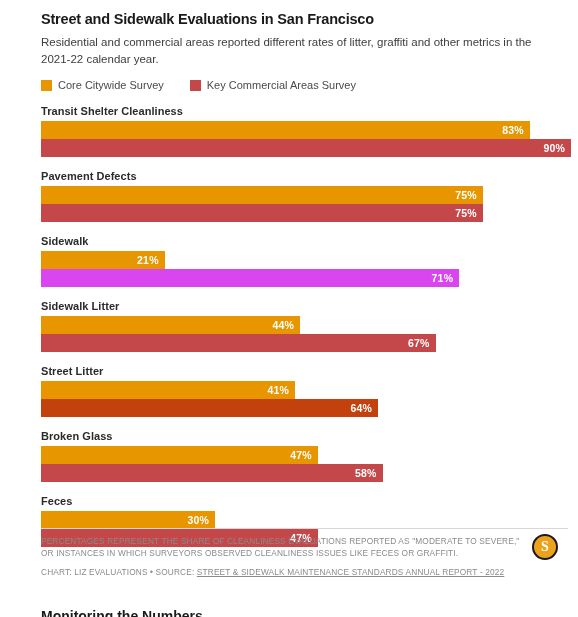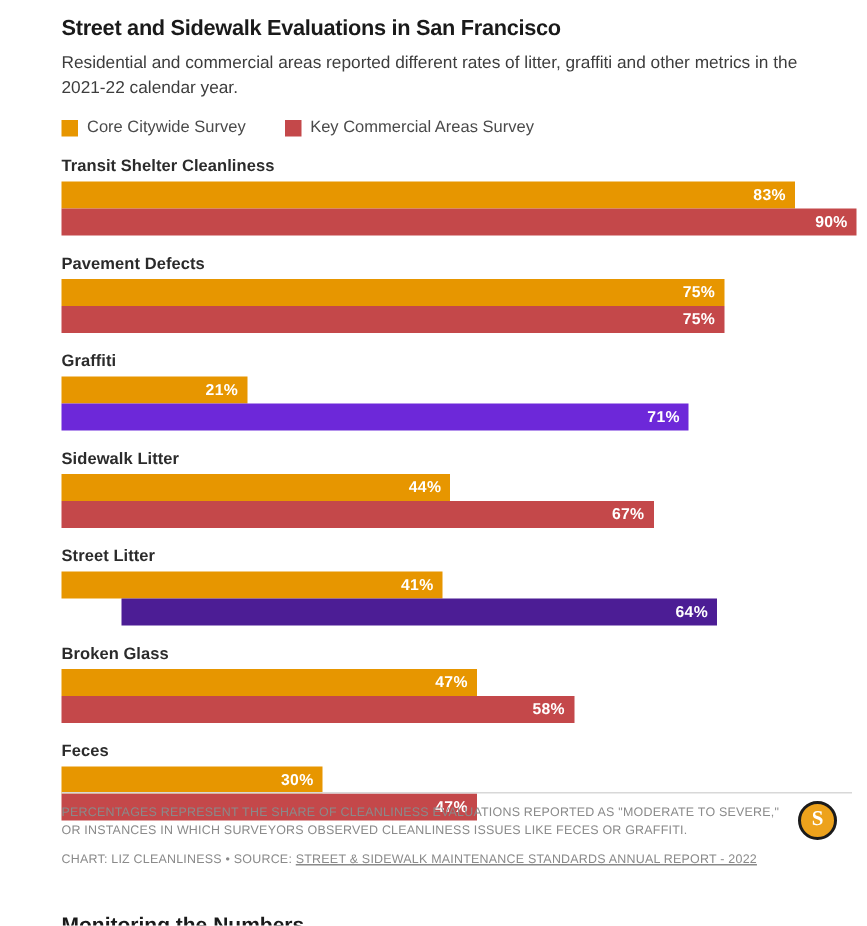--- a/index.html
+++ b/index.html
@@ -201,26 +201,26 @@
         <div class="bar-track" style="height: 36px;">
           <div class="bar" style="background: rgb(231, 150, 0); width: 441.75px;">
             <span class="bar-value">75%</span>
           </div>
           <div class="bar" style="background: rgb(196, 72, 74); width: 441.75px;">
             <span class="bar-value">75%</span>
           </div>
         </div>
       </div>
       <div class="bar-group">
-        <div class="group-label">Graffiti</div>
+        <div class="group-label">Sidewalk</div>
         <div class="bar-track" style="height: 36px;">
           <div class="bar" style="background: rgb(231, 150, 0); width: 123.69px;">
             <span class="bar-value">21%</span>
           </div>
-          <div class="bar" style="background: #6d28d9; width: 418.19px;">
+          <div class="bar" style="background: #d946ef; width: 418.19px;">
             <span class="bar-value">71%</span>
           </div>
         </div>
       </div>
       <div class="bar-group">
         <div class="group-label">Sidewalk Litter</div>
         <div class="bar-track" style="height: 36px;">
           <div class="bar" style="background: rgb(231, 150, 0); width: 259.16px;">
             <span class="bar-value">44%</span>
           </div>
@@ -228,21 +228,21 @@
             <span class="bar-value">67%</span>
           </div>
         </div>
       </div>
       <div class="bar-group">
         <div class="group-label">Street Litter</div>
         <div class="bar-track" style="height: 36px;">
           <div class="bar" style="background: rgb(231, 150, 0); width: 254px;">
             <span class="bar-value">41%</span>
           </div>
-          <div class="bar" style="background: #4c1d95; width: 397px; margin-left: 40px;">
+          <div class="bar" style="background: #c2410c; width: 337px;">
             <span class="bar-value">64%</span>
           </div>
         </div>
       </div>
       <div class="bar-group">
         <div class="group-label">Broken Glass</div>
         <div class="bar-track" style="height: 36px;">
           <div class="bar" style="background: rgb(231, 150, 0); width: 276.83px;">
             <span class="bar-value">47%</span>
           </div>
@@ -261,21 +261,21 @@
             <span class="bar-value">47%</span>
           </div>
         </div>
       </div>
     </div>
 
   <div class="footer">
     <div class="footer-rule"></div>
     <p class="footnote">PERCENTAGES REPRESENT THE SHARE OF CLEANLINESS EVALUATIONS REPORTED AS "MODERATE TO SEVERE," OR INSTANCES IN WHICH SURVEYORS OBSERVED CLEANLINESS ISSUES LIKE FECES OR GRAFFITI.</p>
     <div class="credit">
-      <span>CHART: LIZ CLEANLINESS • SOURCE: </span><a class="credit-source-link" href="#">STREET &amp; SIDEWALK MAINTENANCE STANDARDS ANNUAL REPORT - 2022</a>
+      <span>CHART: LIZ EVALUATIONS • SOURCE: </span><a class="credit-source-link" href="#">STREET &amp; SIDEWALK MAINTENANCE STANDARDS ANNUAL REPORT - 2022</a>
     </div>
     <div class="logo-badge" style="background: rgb(237, 162, 28); border-color: rgb(27, 27, 27);">S</div>
   </div>
 
   <div class="bottom-bleed">
     <div class="bleed-text">Monitoring the Numbers</div>
   </div>
 
 </div>
 

